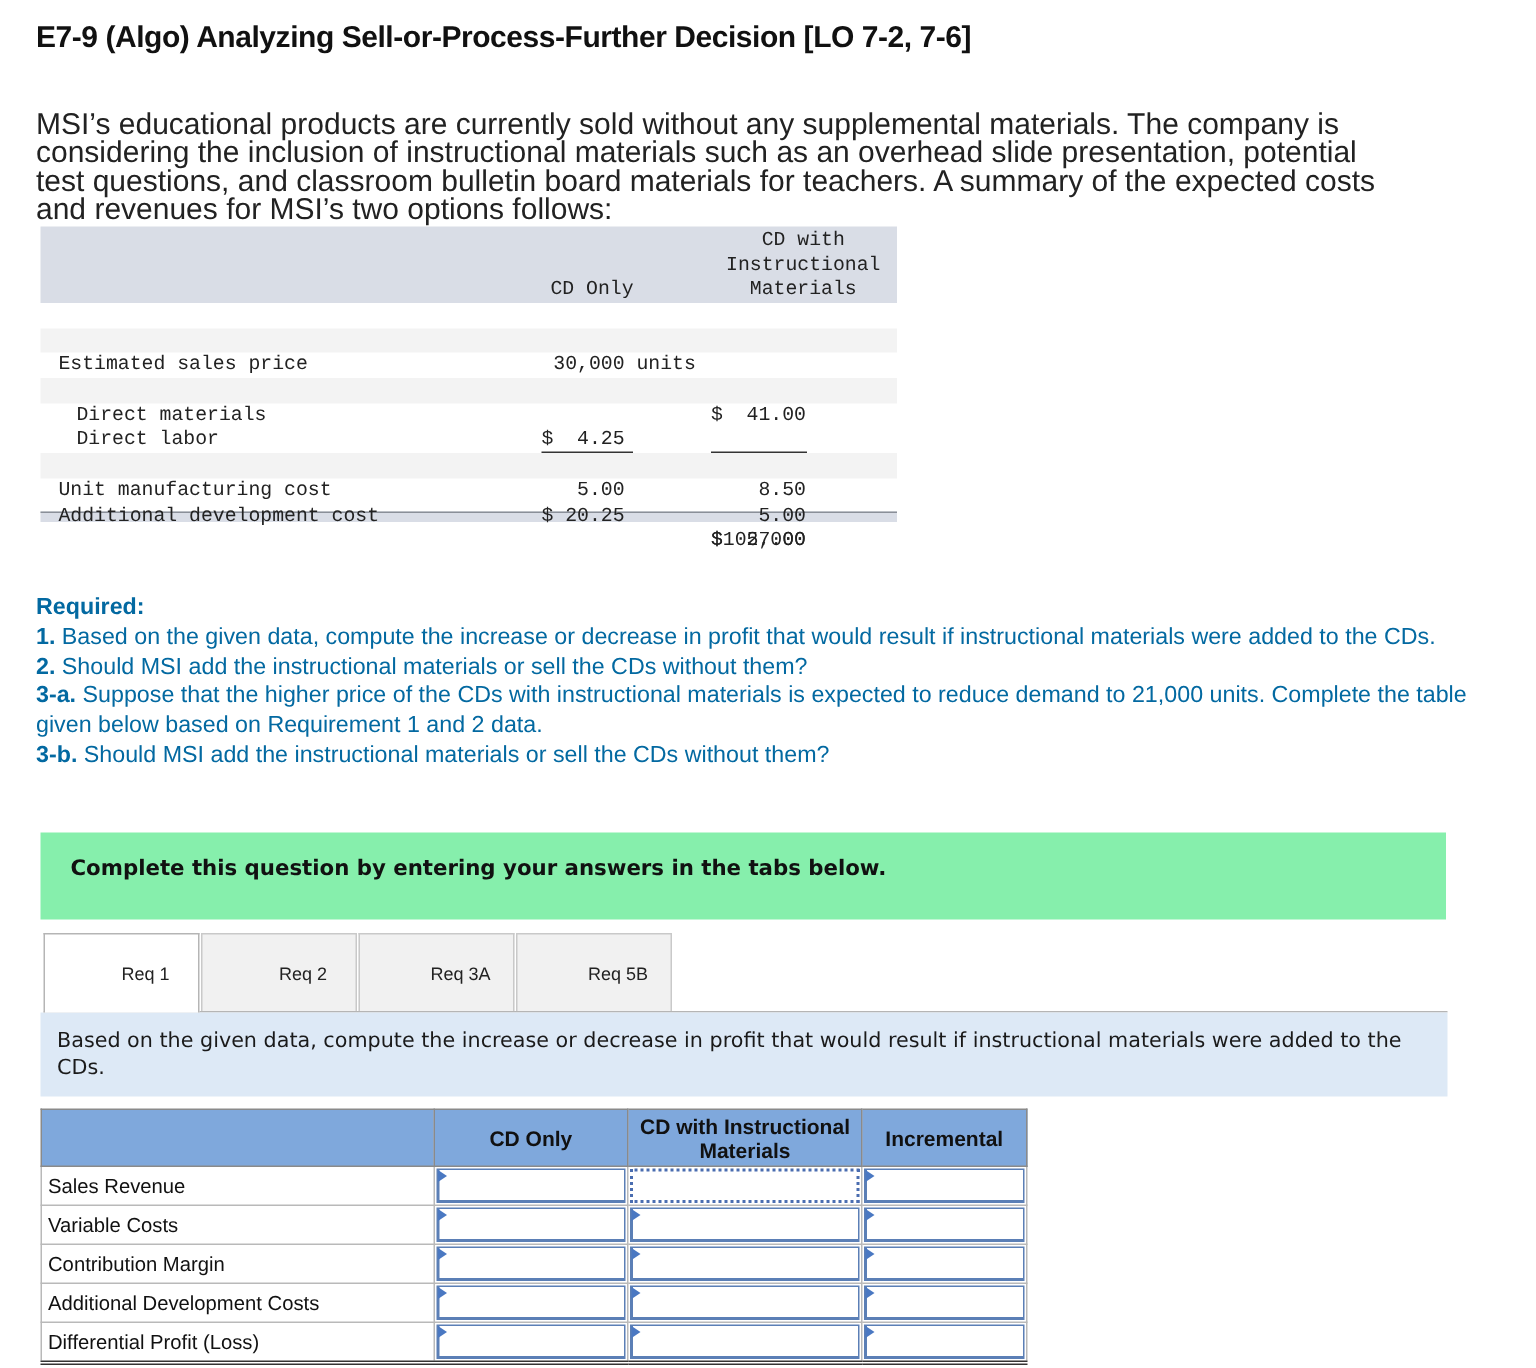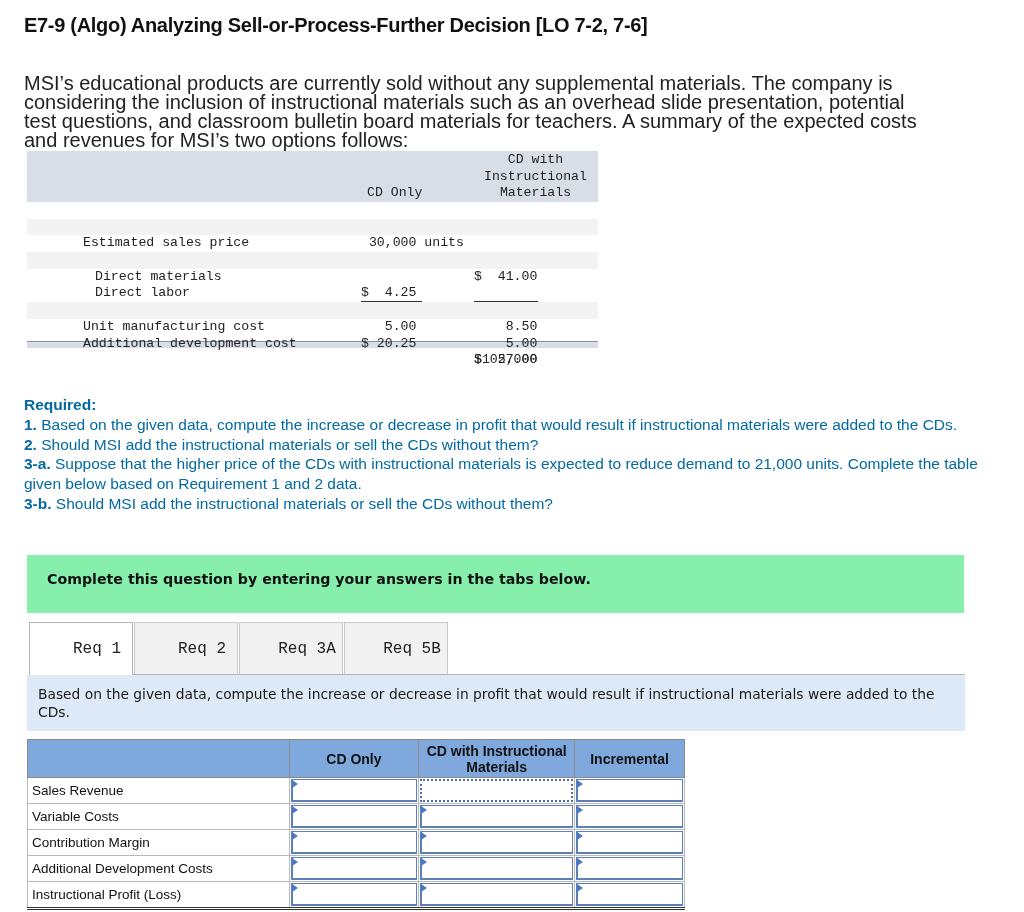--- a/index.html
+++ b/index.html
@@ -23,21 +23,21 @@
       position: absolute; left: 27px; top: 151px; width: 571px;
       font-family: "Liberation Mono", monospace; font-size: 13.2px; color: #222;
     }
     .dt-header {
       background: #d9dde6; height: 51px; position: relative;
     }
     .dt-header .h1 { position: absolute; left: 340px; top: 34px; width: 100px; text-align: left; }
     .dt-header .h2 { position: absolute; left: 446px; top: 1px; width: 125px; text-align: center; line-height: 16.5px; }
     .dt-row { height: 16.7px; line-height: 16.7px; position: relative; white-space: pre; }
     .dt-row.alt { background: #f3f3f3; }
-    .dt-row .lbl { position: absolute; left: 12px; margin-left: 44px; }
+    .dt-row .lbl { position: absolute; left: 12px; }
     .dt-row .lbl.indent { left: 24px; }
     .dt-row .v1 { position: absolute; left: 334px; width: 100px; }
     .dt-row .v2 { position: absolute; left: 447px; width: 125px; }
     .ul { position: absolute; height: 1px; background: #333; }
     .dt-footer { background: #d9dde6; height: 7px; border-top: 1px solid #8a8f98; margin-top: 5px; }
 
     .required {
       position: absolute; left: 24px; top: 395px; width: 960px;
       font-size: 15.5px; line-height: 19.8px; color: #0369a1;
     }
@@ -47,21 +47,21 @@
     .instruction-bar {
       position: absolute; left: 27px; top: 555px; width: 937px; height: 58px;
       background: #86efac;
       font-family: "DejaVu Sans", sans-serif; font-weight: bold; font-size: 14.2px;
       padding: 16px 0 0 20px; color: #111;
     }
     .tabs { position: absolute; left: 29px; top: 622px; height: 52px; display: flex; }
     .tab {
       width: 104px; height: 52px; border: 1px solid #c9c9c9; border-bottom: none;
       background: #f1f1f1; margin-right: 1px;
-      font-family: Liberation Mono, monospace; font-size: 16px; color: #222;
+      font-family: Liberation Sans, sans-serif; font-size: 12px; color: #222;
       display: flex; align-items: center; justify-content: center; cursor: pointer; padding-left: 32px;
     }
     .tab.active { background: #ffffff; height: 53px; position: relative; z-index: 2; border-color: #b5b5b5; }
     .tab-line { position: absolute; left: 29px; top: 674px; width: 936px; height: 1px; background: #b5b5b5; }
     .tab-desc {
       position: absolute; left: 27px; top: 675px; width: 938px; height: 56px;
       background: #dde9f6;
       font-family: "DejaVu Sans", sans-serif; font-size: 13.8px; line-height: 17.5px;
       padding: 11px 0 0 11px; color: #1a1a1a;
     }
@@ -198,19 +198,19 @@
       <td class="cell w2"><input value="" style=""><span class="flag"></span></td>
       <td class="cell w3"><input value="" style=""><span class="flag"></span></td>
     </tr>
     <tr>
       <td class="label">Additional Development Costs</td>
       <td class="cell"><input value="" style=""><span class="flag"></span></td>
       <td class="cell w2"><input value="" style=""><span class="flag"></span></td>
       <td class="cell w3"><input value="" style=""><span class="flag"></span></td>
     </tr>
     <tr class="last">
-      <td class="label">Instructional Profit (Loss)</td>
+      <td class="label">Differential Profit (Loss)</td>
       <td class="cell"><input value="" style=""><span class="flag"></span></td>
       <td class="cell w2"><input value="" style=""><span class="flag"></span></td>
       <td class="cell w3"><input value="" style=""><span class="flag"></span></td>
     </tr>
   </tbody>
 </table>
 
 </body></html>

